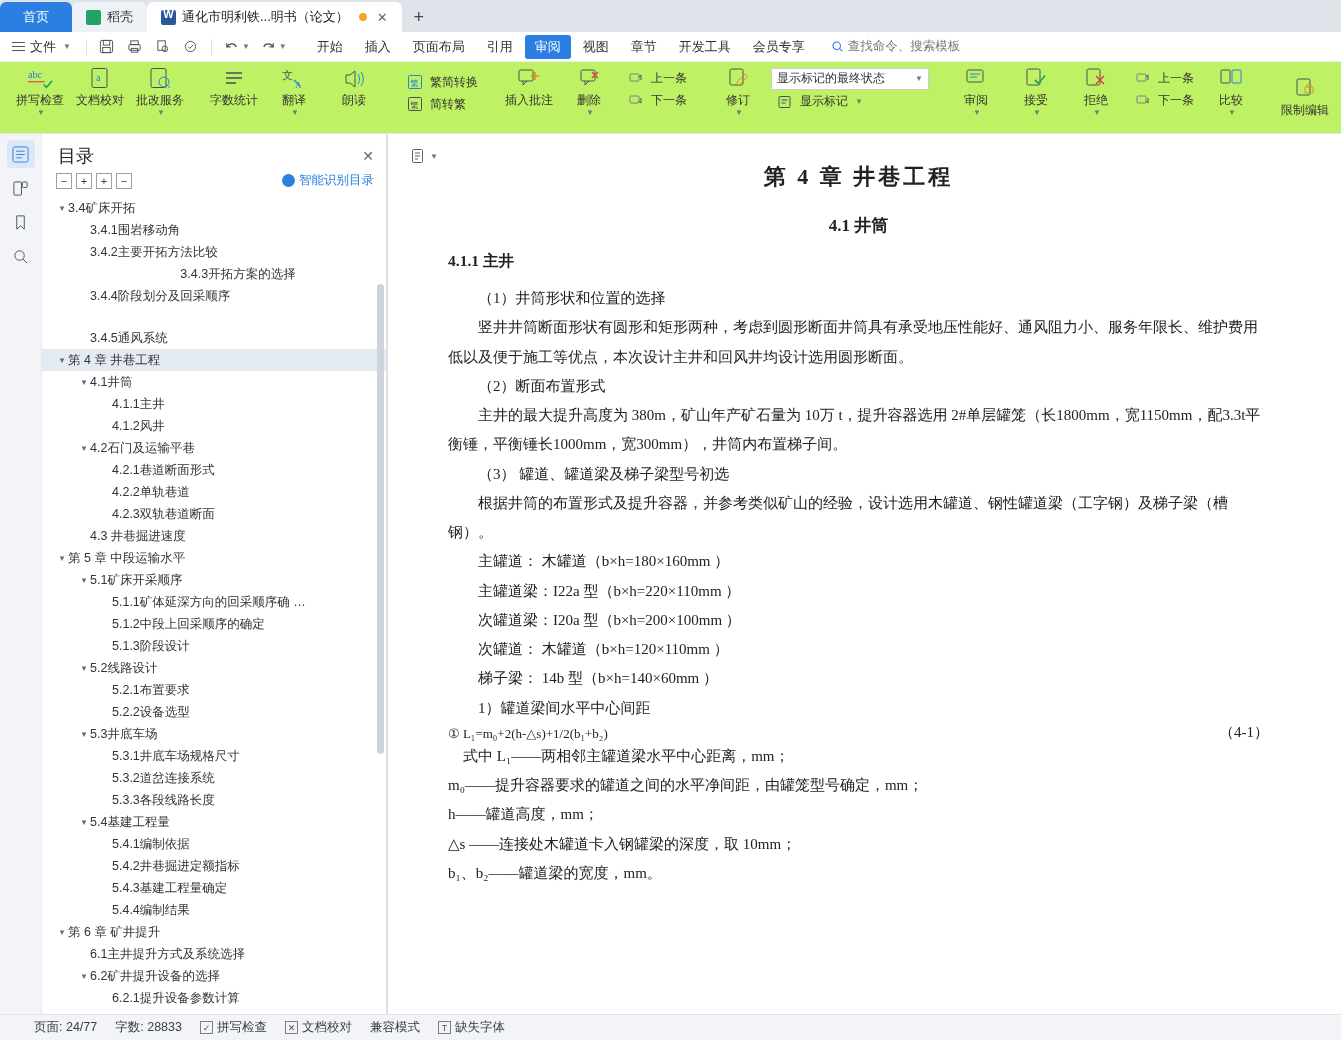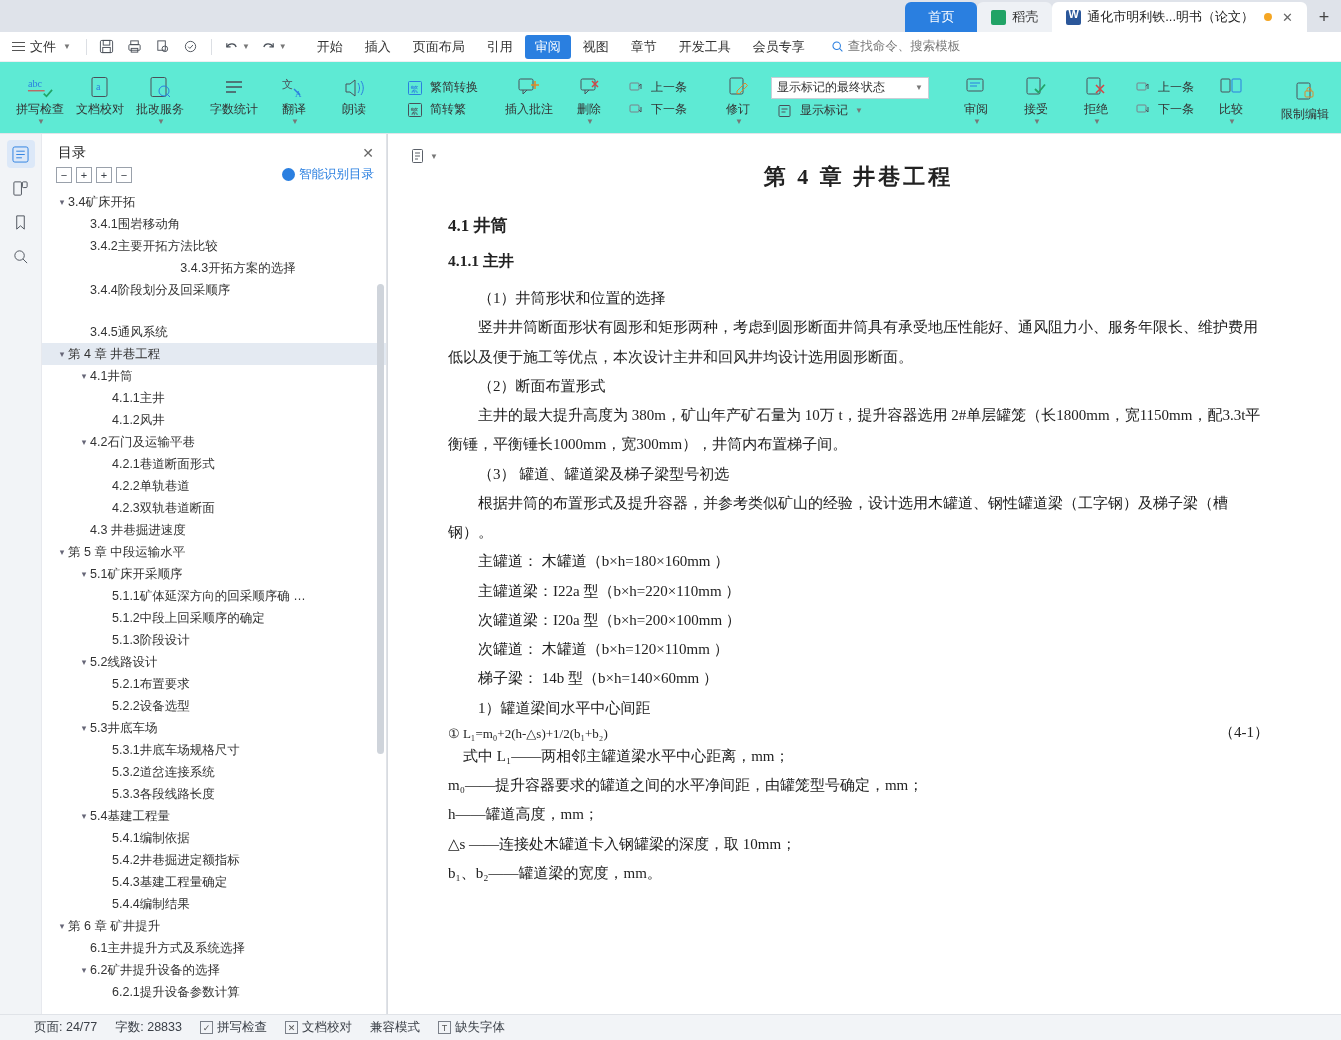--- a/index.html
+++ b/index.html
@@ -8,21 +8,21 @@
     width: 1341px; height: 1040px;
     font-family: "Liberation Sans", sans-serif;
     font-size: 13px;
     color: #222;
     background: #fff;
     overflow: hidden;
   }
   #app { width: 1341px; height: 1040px; position: relative; display: flex; flex-direction: column; background: #f2f4f7; }
 
   
-  .tabbar { height: 32px; background: #dfe3ea; display: flex; align-items: flex-end; padding-left: 0; position: relative; justify-content: flex-end; }
+  .tabbar { height: 32px; background: #dfe3ea; display: flex; align-items: flex-end; padding-left: 0; position: relative; }
   .tab { height: 30px; display: flex; align-items: center; gap: 6px; padding: 0 14px; font-size: 13px; border-top-left-radius: 6px; border-top-right-radius: 6px; position: relative; white-space: nowrap; }
   .tab.home { background: #2a7fe0; color: #fff; width: 72px; justify-content: center; }
   .tab.doc { background: #eef1f5; color: #333; }
   .tab.active { background: #fff; color: #222; }
   .tab .favicon { width: 15px; height: 15px; border-radius: 2px; display: inline-block; flex: 0 0 auto; }
   .fav-green { background: #21a366; }
   .fav-blue { background: #2b579a; position: relative; }
   .fav-blue:after { content: "W"; position: absolute; left: 0; top: -2px; width: 15px; text-align: center; color: #fff; font-size: 11px; font-weight: bold; }
   .dot-modified { width: 8px; height: 8px; border-radius: 50%; background: #f5a623; display: inline-block; margin-left: 4px; }
   .tab-close { font-size: 13px; color: #666; margin-left: 4px; }
@@ -37,21 +37,21 @@
   .qa-sep { width: 1px; height: 16px; background: #dcdfe4; margin: 0 5px; }
   .caret { font-size: 8px; color: #777; margin-left: 2px; }
 
   
   .ribbon-tabs { display: flex; align-items: center; gap: 2px; margin-left: 14px; }
   .rtab { padding: 3px 10px; font-size: 13px; color: #333; border-radius: 3px; text-align: center; }
   .rtab.sel { background: #2a7fe0; color: #fff; }
   .searchbox { margin-left: 14px; display: flex; align-items: center; gap: 4px; color: #777; font-size: 12.5px; }
 
   
-  .ribbon { height: 72px; background: #5eead4; border-bottom: 1px solid #e2e5ea; display: flex; align-items: center; padding: 2px 4px 0 6px; overflow: hidden; }
+  .ribbon { height: 72px; background: #bef264; border-bottom: 1px solid #e2e5ea; display: flex; align-items: flex-end; padding: 2px 4px 15px 6px; overflow: hidden; }
   .rgroup { display: flex; align-items: stretch; gap: 2px; padding: 0 5px; }
   .rsep { width: 1px; background: #eaecef; margin: 8px 3px; }
   .bigbtn { width: 58px; display: flex; flex-direction: column; align-items: center; justify-content: flex-start; padding-top: 4px; font-size: 12px; color: #333; line-height: 1.25; text-align: center; }
   .bigbtn .ic { height: 28px; display: flex; align-items: center; justify-content: center; }
   .bigbtn .lbl { white-space: nowrap; }
   .smallcol { display: flex; flex-direction: column; justify-content: center; gap: 2px; padding: 4px 2px; }
   .smallbtn { display: flex; align-items: center; gap: 5px; font-size: 12px; color: #333; height: 20px; padding: 0 4px; white-space: nowrap; }
   .markupsel { width: 158px; height: 22px; border: 1px solid #c9ced6; background: #fff; display: flex; align-items: center; justify-content: space-between; padding: 0 5px; font-size: 12px; color: #333; }
   .icon-sq { width: 20px; height: 20px; display: inline-flex; align-items: center; justify-content: center; }
   svg { display: block; }
@@ -60,39 +60,39 @@
   .body { flex: 1; display: flex; min-height: 0; background: #fff; position: relative; }
 
   
   .rail { width: 42px; background: #f2f4f7; display: flex; flex-direction: column; align-items: center; padding-top: 6px; gap: 6px; border-right: 1px solid #e7e9ee; }
   .rail-btn { width: 28px; height: 28px; display: flex; align-items: center; justify-content: center; border-radius: 4px; color: #4a5059; }
   .rail-btn.active { background: #dce8f8; color: #2a7fe0; }
 
   
   .outline { width: 345px; background: #fff; border-right: 1px solid #e0e3e8; display: flex; flex-direction: column; position: relative; }
   .outline-head { display: flex; align-items: center; justify-content: space-between; padding: 10px 12px 2px 16px; }
-  .outline-title { font-size: 14px; color: #222; }
+  .outline-title { font-size: 18px; color: #222; }
   .outline-close { color: #666; font-size: 14px; }
   .outline-tools { display: flex; align-items: center; justify-content: space-between; padding: 2px 12px 8px 14px; }
   .otools-left { display: flex; gap: 4px; }
   .obox { width: 16px; height: 16px; border: 1px solid #9aa1ab; color: #3b4048; font-size: 11px; display: flex; align-items: center; justify-content: center; background: #fff; }
   .smartlink { display: flex; align-items: center; gap: 4px; color: #2a7fe0; font-size: 12.5px; }
   .globe { width: 13px; height: 13px; border-radius: 50%; background: #2a7fe0; display: inline-block; }
   .otree { flex: 1; overflow: hidden; padding-bottom: 4px; position: relative; }
   .onode { display: flex; align-items: center; height: 22px; font-size: 12.5px; color: #333; white-space: nowrap; }
   .onode.sel { background: #e4eaf2; }
   .chev { width: 12px; display: inline-block; color: #667; font-size: 9px; flex: 0 0 12px; text-align: center; }
   .othumb { position: absolute; right: 2px; top: 150px; width: 7px; height: 470px; background: #cfd4db; border-radius: 4px; }
 
   
   .docwrap { flex: 1; background: #fff; position: relative; display: flex; flex-direction: column; border-left: 1px solid #d8dbe0; }
   .page { flex: 1; padding: 16px 72px 0 60px; font-family: "Liberation Serif", serif; overflow: hidden; position: relative; }
   .mini-tool { position: absolute; left: 22px; top: 14px; display: flex; align-items: center; gap: 2px; color: #5b6069; }
   h1.doc-h1 { text-align: center; font-size: 22px; font-weight: bold; margin: 12px 0 22px 0; letter-spacing: 3px; }
-  h2.doc-h2 { font-size: 17px; font-weight: bold; margin: 14px 0 12px 0; }
+  h2.doc-h2 { font-size: 17px; font-weight: bold; margin: 14px 0 12px 0; text-align: center; }
   h3.doc-h3 { font-size: 15.5px; font-weight: bold; margin: 14px 0 12px 0; }
   p.doc-p { font-size: 15px; line-height: 1.95; margin: 0; text-indent: 2em; }
   p.doc-p.noind { text-indent: 0; }
   p.doc-p.ind1 { text-indent: 1em; }
   .eqline { display: flex; justify-content: space-between; align-items: flex-end; }
   .eqno { font-size: 15px; }
 
   
   .statusbar { height: 26px; background: #f2f4f7; border-top: 1px solid #e0e3e8; display: flex; align-items: center; gap: 18px; padding: 0 10px; font-size: 12.5px; color: #3b4048; }
   .status-item { display: flex; align-items: center; gap: 4px; }

